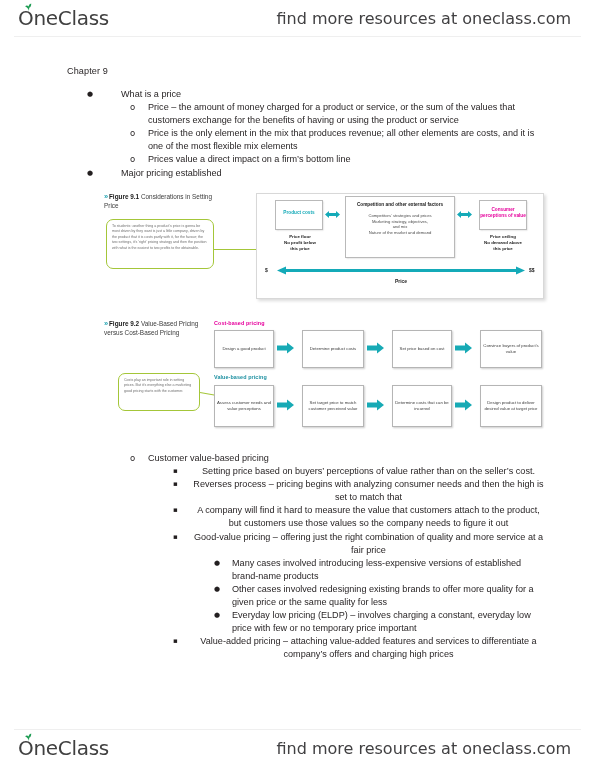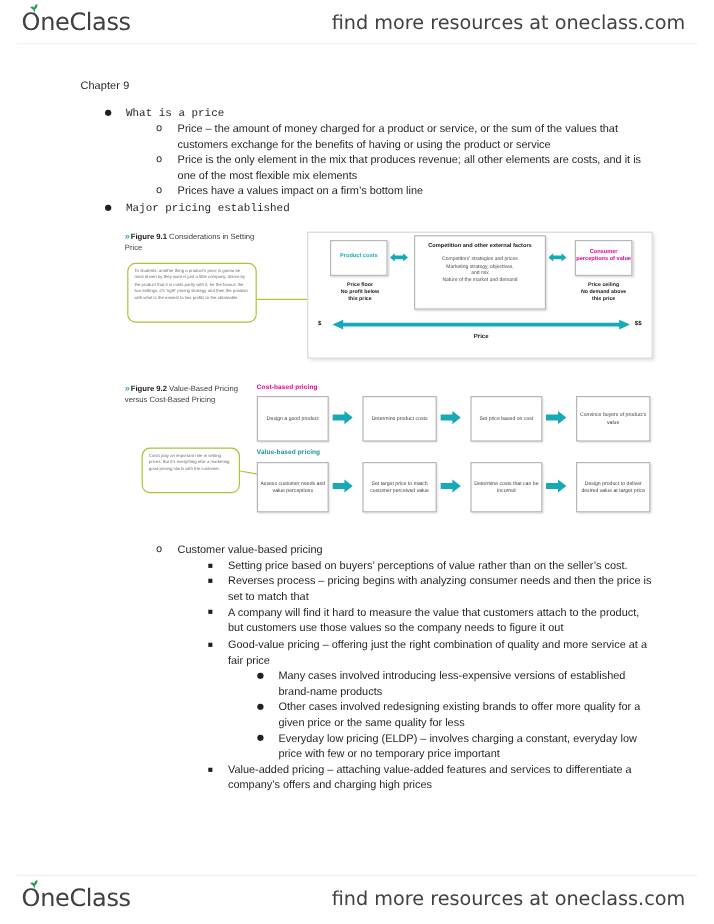--- a/index.html
+++ b/index.html
@@ -113,29 +113,29 @@
     top: 0;
     width: 14px;
     text-align: left;
     font-family: "DejaVu Sans", sans-serif;
   }
   .li > .txt {
     display: block;
   }
   
   .lvl1 { margin-left: 20px; }
-  .lvl1 > .txt { margin-left: 18px; font-family: Liberation Mono, monospace; }
+  .lvl1 > .txt { margin-left: 34px; }
   .lvl1 > .marker { font-size: 7px; line-height: 13.5px; }
 
   .lvl2 { margin-left: 63px; }
   .lvl2 > .txt { margin-left: 18px; }
   .lvl2 > .marker { font-size: 8.5px; line-height: 13px; }
 
   .lvl3 { margin-left: 106px; }
-  .lvl3 > .txt { margin-left: 17px; }
+  .lvl3 > .txt { margin-left: 17px; text-align: center; }
   .lvl3 > .marker { font-size: 7px; line-height: 12.5px; }
 
   .lvl4 { margin-left: 147px; }
   .lvl4 > .txt { margin-left: 18px; }
   .lvl4 > .marker { font-size: 7px; line-height: 13.5px; }
 
   
   .fig1 {
     position: absolute;
     left: 104px;
@@ -326,21 +326,21 @@
         <div class="li lvl2">
           <span class="marker">o</span>
           <span class="txt">Price – the amount of money charged for a product or service, or the sum of the values that customers exchange for the benefits of having or using the product or service</span>
         </div>
         <div class="li lvl2">
           <span class="marker">o</span>
           <span class="txt">Price is the only element in the mix that produces revenue; all other elements are costs, and it is one of the most flexible mix elements</span>
         </div>
         <div class="li lvl2">
           <span class="marker">o</span>
-          <span class="txt">Prices have a values impact on a firm’s bottom line</span>
+          <span class="txt">Prices value a direct impact on a firm’s bottom line</span>
         </div>
         <div class="li lvl1">
           <span class="marker">●</span>
           <span class="txt">Major pricing established</span>
         </div>
       </div>
 
     <div class="fig1">
 
       <div class="fig-caption" style="left:0; top:0;">
@@ -445,21 +445,21 @@
         <div class="li lvl2">
           <span class="marker">o</span>
           <span class="txt">Customer value-based pricing</span>
         </div>
         <div class="li lvl3">
           <span class="marker">▪</span>
           <span class="txt">Setting price based on buyers’ perceptions of value rather than on the seller’s cost.</span>
         </div>
         <div class="li lvl3">
           <span class="marker">▪</span>
-          <span class="txt">Reverses process – pricing begins with analyzing consumer needs and then the price is set to match that</span>
+          <span class="txt">Reverses process – pricing begins with analyzing consumer needs and then the high is set to match that</span>
         </div>
         <div class="li lvl3">
           <span class="marker">▪</span>
           <span class="txt">A company will find it hard to measure the value that customers attach to the product, but customers use those values so the company needs to figure it out</span>
         </div>
         <div class="li lvl3">
           <span class="marker">▪</span>
           <span class="txt">Good-value pricing – offering just the right combination of quality and more service at a fair price</span>
         </div>
         <div class="li lvl4">

